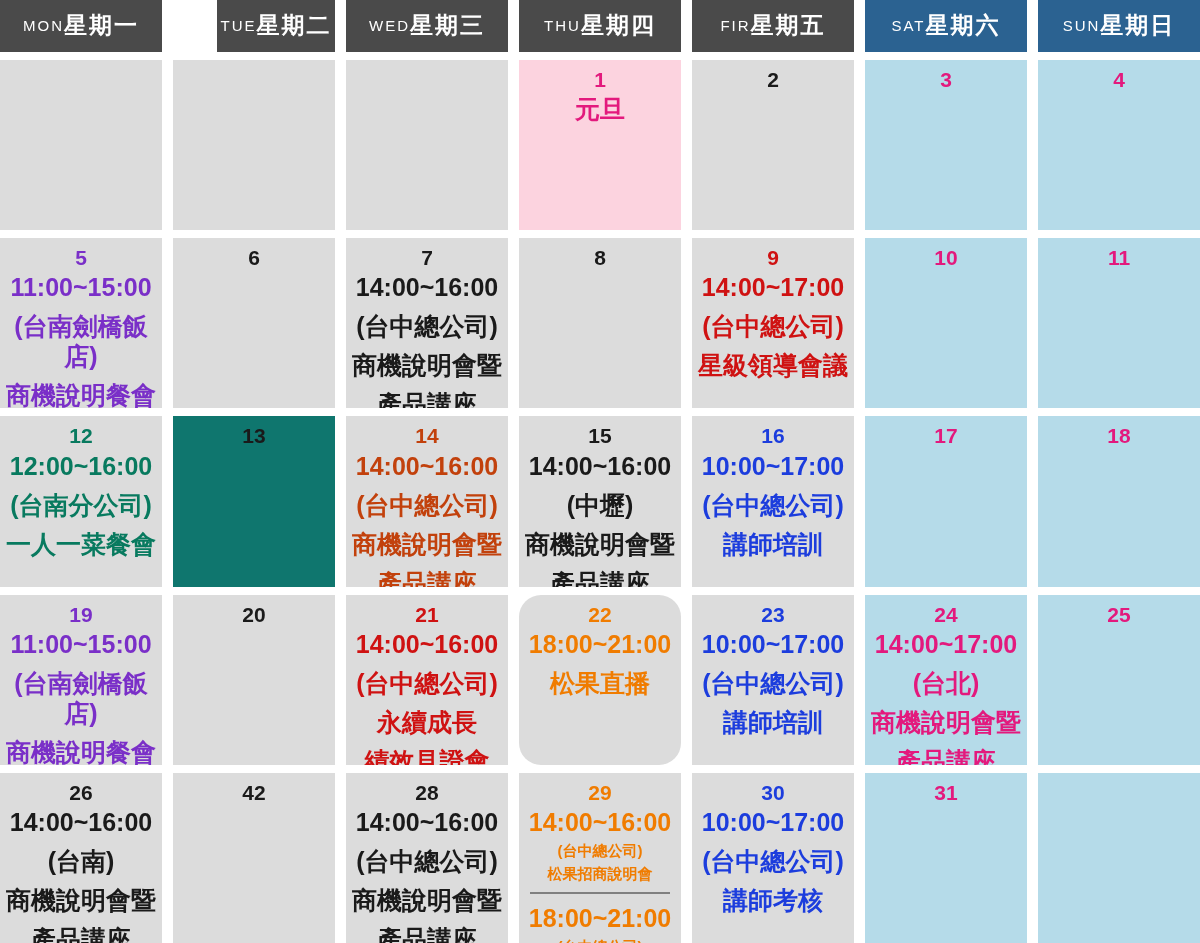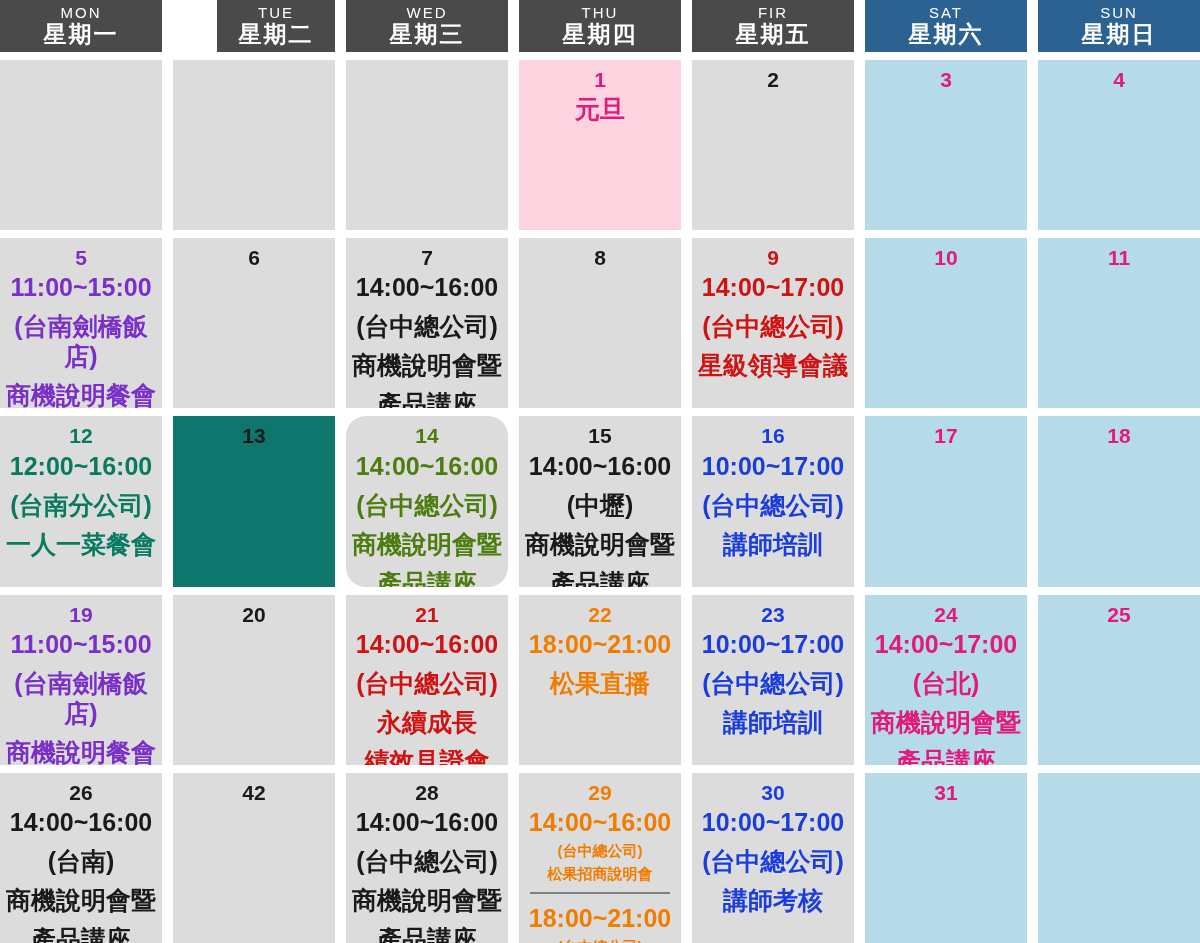--- a/index.html
+++ b/index.html
@@ -14,21 +14,21 @@
     display: grid;
     grid-template-columns: repeat(7, 1fr);
     grid-template-rows: 52px repeat(5, 1fr);
     column-gap: 11px;
     row-gap: 8px;
     background: #ffffff;
     box-sizing: border-box;
   }
   .hcell {
     display: flex;
-    flex-direction: column;
+    flex-direction: row;
     align-items: center;
     justify-content: center;
     color: #ffffff;
     user-select: none;
   }
   .hcell .en {
     font-size: 15px;
     letter-spacing: 2px;
     line-height: 1.15;
     font-weight: 500;
@@ -152,21 +152,21 @@
     </div>
     <div class="dcell" style="background: rgb(220, 220, 220); color: rgb(8, 122, 95);">
       <div class="daynum">12</div>
       <div class="evline first">12:00~16:00</div>
       <div class="evline">(台南分公司)</div>
       <div class="evline">一人一菜餐會</div>
     </div>
     <div class="dcell" style="background: #0f766e; color: rgb(26, 26, 26);">
       <div class="daynum">13</div>
     </div>
-    <div class="dcell" style="background: rgb(220, 220, 220); color: #4d7c0f; border-radius: 20px;">
+    <div class="dcell" style="background: rgb(220, 220, 220); color: #c2410c;">
       <div class="daynum">14</div>
       <div class="evline first">14:00~16:00</div>
       <div class="evline">(台中總公司)</div>
       <div class="evline">商機說明會暨</div>
       <div class="evline">產品講座</div>
     </div>
     <div class="dcell" style="background: rgb(220, 220, 220); color: rgb(26, 26, 26);">
       <div class="daynum">15</div>
       <div class="evline first">14:00~16:00</div>
       <div class="evline">(中壢)</div>
@@ -195,21 +195,21 @@
     <div class="dcell" style="background: rgb(220, 220, 220); color: rgb(26, 26, 26);">
       <div class="daynum">20</div>
     </div>
     <div class="dcell" style="background: rgb(220, 220, 220); color: rgb(207, 18, 18);">
       <div class="daynum">21</div>
       <div class="evline first">14:00~16:00</div>
       <div class="evline">(台中總公司)</div>
       <div class="evline">永續成長</div>
       <div class="evline">績效見證會</div>
     </div>
-    <div class="dcell" style="background: rgb(220, 220, 220); color: rgb(240, 124, 0);">
+    <div class="dcell" style="background: rgb(220, 220, 220); color: rgb(240, 124, 0); border-radius: 22px;">
       <div class="daynum">22</div>
       <div class="evline first">18:00~21:00</div>
       <div class="evline">松果直播</div>
     </div>
     <div class="dcell" style="background: rgb(220, 220, 220); color: rgb(28, 61, 221);">
       <div class="daynum">23</div>
       <div class="evline first">10:00~17:00</div>
       <div class="evline">(台中總公司)</div>
       <div class="evline">講師培訓</div>
     </div>

